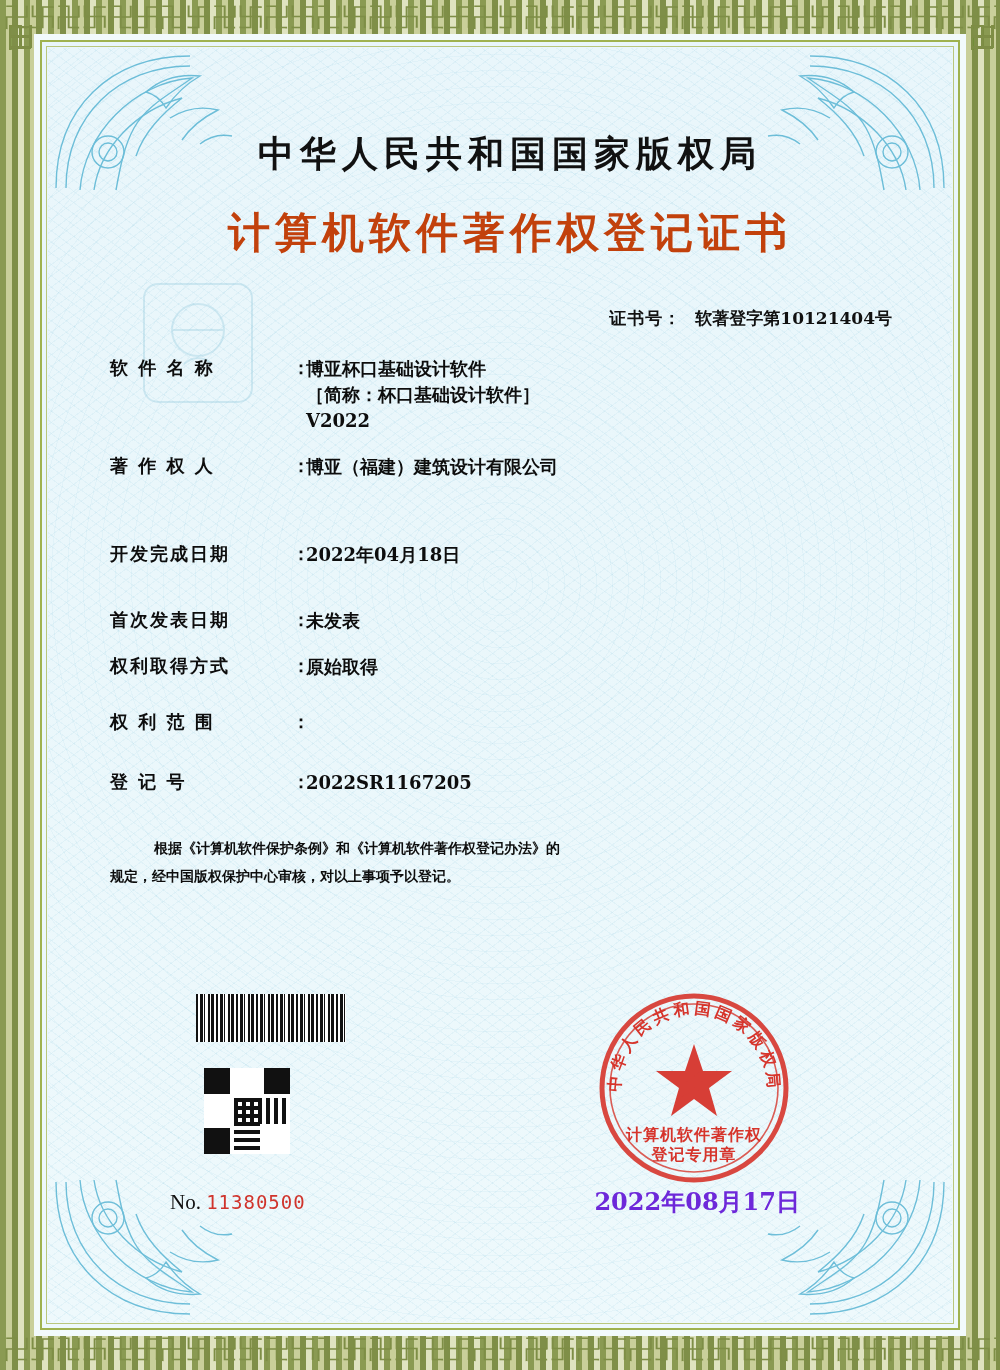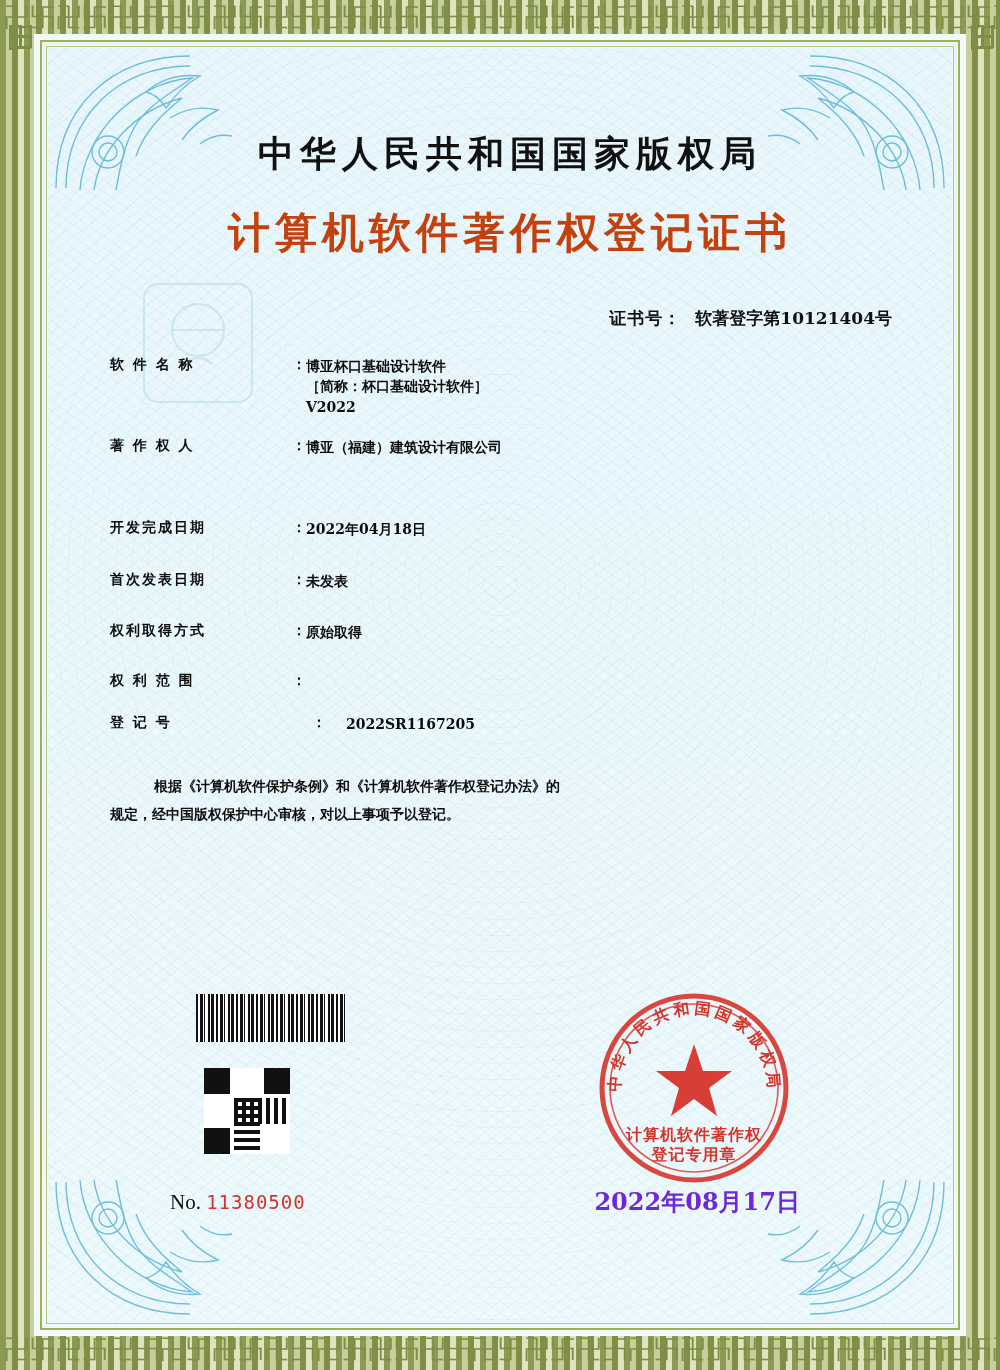--- a/index.html
+++ b/index.html
@@ -121,21 +121,21 @@
     color: #111;
     font-weight: 700;
     font-family: "DejaVu Serif", "Liberation Serif", serif;
   }
   .cert-no-row .label { margin-right: 14px; letter-spacing: 1px; }
 
   .field {
     display: flex;
     align-items: flex-start;
     margin-top: 20px;
-    font-size: 14px;
+    font-size: 18px;
     color: #0d0d0d;
     font-weight: 700;
     font-family: "DejaVu Serif", "Liberation Serif", serif;
   }
   .field .key {
     width: 182px;
     flex: 0 0 182px;
     letter-spacing: 2px;
     white-space: nowrap;
   }
@@ -347,38 +347,38 @@
     </div>
 
     <div class="gap-big"></div>
 
     <div class="field">
       <span class="key">开发完成日期</span>
       <span class="colon">：</span>
       <span class="val">2022年04月18日</span>
     </div>
 
-    <div class="field" style="margin-top:32px;">
+    <div class="field" style="margin-top:40px;">
       <span class="key">首次发表日期</span>
       <span class="colon">：</span>
       <span class="val">未发表</span>
     </div>
 
-    <div class="field" style="margin-top:30px;">
+    <div class="field" style="margin-top:19px;">
       <span class="key">权利取得方式</span>
       <span class="colon">：</span>
       <span class="val">原始取得</span>
     </div>
 
     <div class="field" style="margin-top:30px;">
       <span class="key">权 利 范 围</span>
       <span class="colon">：</span>
     </div>
 
-    <div class="field" style="margin-top:24px;gap:20px;">
+    <div class="field" style="margin-top:36px;">
       <span class="key">登  记  号</span>
       <span class="colon">：</span>
       <span class="val">2022SR1167205</span>
     </div>
 
     <div class="statement">
       <span class="indent">根据《计算机软件保护条例》和《计算机软件著作权登记办法》的</span>
       <span class="val-line">规定，经中国版权保护中心审核，对以上事项予以登记。</span>
     </div>
   </div>

